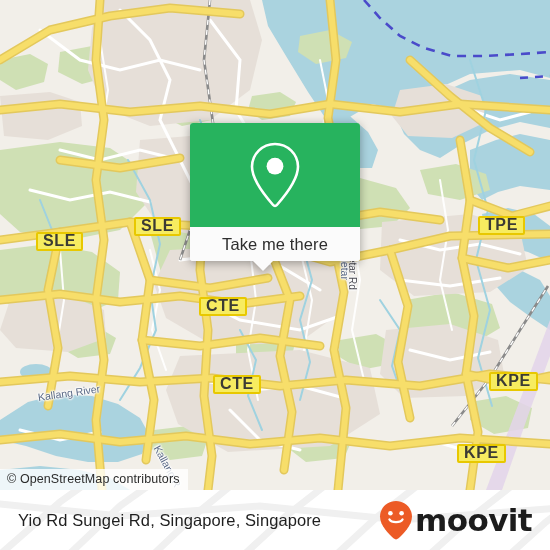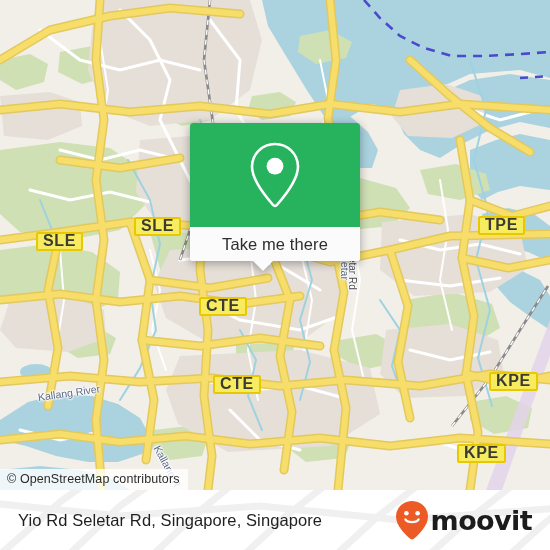--- a/index.html
+++ b/index.html
@@ -120,21 +120,21 @@
     font-size:16.5px;
     color:#1f1f1f;
     letter-spacing:.1px;
     font-family:"Liberation Sans","DejaVu Sans",sans-serif;
     white-space:nowrap;
   }
   #brand{
     display:flex;align-items:center;gap:2px;
   }
   #brand-wordmark{
-    font-size:27px;
+    font-size:31px;
     font-weight:bold;
     color:#1c1c1c;
     letter-spacing:-0.6px;
     line-height:31px;
     font-family:"DejaVu Sans","Liberation Sans",sans-serif;
   }
 </style>
 </head>
 <body>
 
@@ -352,21 +352,21 @@
         <path d="M120,124 L196,52 L260,0"></path>
         <path d="M210,124 L286,54 L350,4"></path>
         <path d="M300,126 L376,56 L440,6"></path>
         <path d="M392,126 L468,58 L532,8"></path>
         <path d="M470,128 L546,60 L580,34"></path>
         <path d="M-20,40 L120,54 L260,44 L400,58 L560,46"></path>
         <path d="M-20,92 L120,104 L260,94 L400,106 L560,96"></path>
       </g>
     </svg>
     <div id="footer-inner">
-      <div id="footer-title">Yio Rd Seletar Rd, Singapore, Singapore</div>
+      <div id="footer-title">Yio Rd Sungei Rd, Singapore, Singapore</div>
       <div id="brand">
         <svg width="34" height="40" viewBox="0 0 34 40">
           <path d="M17 1 C8.2 1 1 8.0 1 16.6 C1 25.6 9.9 34.4 14.8 38.6
                    C16.1 39.7 17.9 39.7 19.2 38.6 C24.1 34.4 33 25.6 33 16.6
                    C33 8.0 25.8 1 17 1 Z" fill="#ec5b26"></path>
           <circle cx="11.4" cy="13.2" r="2.3" fill="#ffffff"></circle>
           <circle cx="22.6" cy="13.2" r="2.3" fill="#ffffff"></circle>
           <path d="M10.4 19.4 C12.6 23.0 21.4 23.0 23.6 19.4" stroke="#ffffff" stroke-width="2.2" fill="none" stroke-linecap="round"></path>
         </svg>
         <span id="brand-wordmark">moovit</span>

